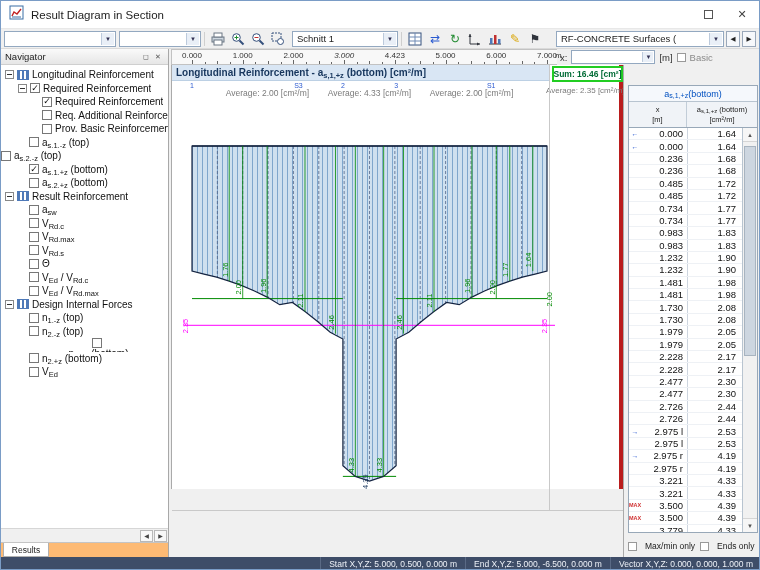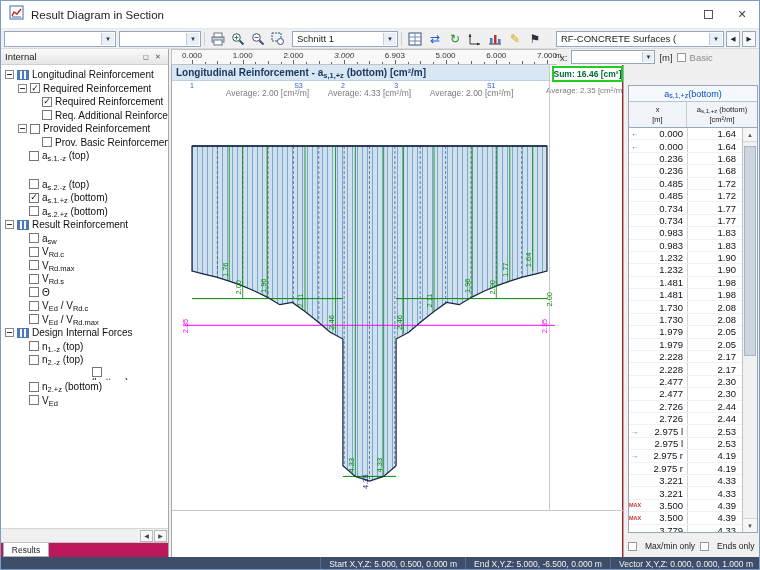--- a/index.html
+++ b/index.html
@@ -32,36 +32,36 @@
 .tree{position:absolute;left:0;top:16px;right:0;bottom:30px;overflow:hidden;padding-top:3px}
 .tree-row{height:13.5px;display:flex;align-items:center;font-size:10px;color:#111;white-space:nowrap}
 .expander{width:9px;height:9px;border:1px solid #888;background:#fff;margin-right:3px;flex:none}
 .expander::after{content:"";display:block;width:5px;height:1px;background:#333;margin:3px auto 0}
 .cb{width:10px;height:10px;border:1px solid #777;background:#fff;margin-right:3px;flex:none;display:flex;align-items:center;justify-content:center;font-size:9px;line-height:9px;color:#111}
 .ticon{width:12px;height:10px;border:1px solid #4e79b8;background:repeating-linear-gradient(90deg,#4e79b8 0 2px,#fff 2px 4px);margin-right:3px;flex:none}
 .tlabel{overflow:hidden}
 .tsub{font-size:7.5px;position:relative;top:2px}
 .nav-hscroll{position:absolute;left:0;bottom:15px;right:0;height:14px;background:#f0f0f0;border-top:1px solid #d6d6d6;display:flex;justify-content:flex-end;align-items:center}
 .hs-btn{width:13px;height:12px;border:1px solid #b8b8b8;background:#f8f8f8;display:flex;align-items:center;justify-content:center;font-size:6px;color:#444;margin-right:1px}
-.nav-tabs{position:absolute;left:0;bottom:0;right:0;height:15px;background:#be185d;border-top:1px solid #c4c4c4}
+.nav-tabs{position:absolute;left:0;bottom:0;right:0;height:15px;background:#fdba74;border-top:1px solid #c4c4c4}
 .nav-tab{position:absolute;left:2px;top:0;width:46px;height:14px;background:#fff;border:1px solid #b0b0b0;border-top:none;font-size:8.5px;color:#222;display:flex;align-items:center;justify-content:center}
 
 
 .ruler{position:absolute;left:170px;top:48px;width:386px;height:16px;background:#f8f8f8;border:1px solid #c2c2c2;border-right:none}
 .tick{position:absolute;bottom:0;width:1px;background:#666}
 .tick-label{position:absolute;top:1px;font-size:8px;color:#333;transform:translateX(-50%);white-space:nowrap}
 .ruler-unit{position:absolute;top:1px;font-size:8px;color:#333}
 .xrow{position:absolute;left:556px;top:48px;width:204px;height:16px;display:flex;align-items:center;font-size:9.5px;color:#333;gap:4px;padding:0 3px}
 .xcombo{position:relative;width:84px;height:14px;background:#fff;border:1px solid #93a8c0;flex:none}
 .xcombo .arr{position:absolute;right:1px;top:1px;bottom:1px;width:11px;background:#e9eff7;border-left:1px solid #bccadc;display:flex;align-items:center;justify-content:center;font-size:6px;color:#335}
 .cb9{width:9px;height:9px;border:1px solid #999;background:#fff;flex:none}
 .fixed-label{color:#8a8a8a}
 
 
-.canvas{position:absolute;left:170px;top:64px;width:452px;height:492px;background:#fff;border-left:1px solid #aaa;border-right:1px solid #b91c1c}
+.canvas{position:absolute;left:170px;top:64px;width:452px;height:424px;background:#fff;border-left:1px solid #aaa;border-right:4px solid #b91c1c}
 .chart-header{position:absolute;left:0;top:0;width:378px;height:16px;background:#d9e6f4;border-bottom:1px solid #bcd0e4;color:#17365d;font-weight:bold;font-size:10px;display:flex;align-items:center;padding-left:4px;white-space:nowrap;overflow:hidden}
 .chart-header .tsub{font-size:7.5px;top:2px}
 .sum-box{position:absolute;left:380px;top:1px;width:71px;height:16px;background:#fff;border:2px solid #22cd22;color:#006b35;font-weight:bold;font-size:8.5px;display:flex;align-items:center;justify-content:center;white-space:nowrap}
 .total-avg{position:absolute;left:374px;top:21px;width:78px;text-align:center;font-size:8px;color:#7a7a7a;white-space:nowrap}
 .canvas-div{position:absolute;left:377px;top:0;width:1px;height:446px;background:#c9c9c9}
 .canvas-bottom{position:absolute;left:0;top:445px;width:452px;height:1px;background:#c9c9c9}
 .marker{position:absolute;top:17px;font-size:7px;color:#2d5bd0;transform:translateX(-50%)}
 .avg-label{position:absolute;top:23px;font-size:8.5px;color:#7a7a7a;transform:translateX(-50%);white-space:nowrap}
 #diagram-svg{position:absolute;left:0;top:36px}
 
@@ -187,21 +187,21 @@
     <div class="combo" style="width:168px">
         <span>RF-CONCRETE Surfaces (</span>
         <span class="arr">▼</span>
       </div>
     <span class="case-btn">◀</span>
     <span class="case-btn">▶</span>
   </div>
 
   <div class="nav">
     <div class="nav-header">
-      <span class="nh-title">Internal</span>
+      <span class="nh-title">Navigator</span>
       <span class="nh-btn">◻</span>
       <span class="nh-btn">✕</span>
     </div>
     <div class="tree">
         <div class="tree-row" style="padding-left: 4px;">
           <span class="expander"></span>
           <span class="ticon"></span>
           <span class="tlabel"><span>Longitudinal Reinforcement</span></span>
         </div>
         <div class="tree-row" style="padding-left: 17px;">
@@ -210,34 +210,29 @@
           <span class="tlabel"><span>Required Reinforcement</span></span>
         </div>
         <div class="tree-row" style="padding-left: 41px;">
           <span class="cb">✓</span>
           <span class="tlabel"><span>Required Reinforcement</span></span>
         </div>
         <div class="tree-row" style="padding-left: 41px;">
           <span class="cb"></span>
           <span class="tlabel"><span>Req. Additional Reinforcement</span></span>
         </div>
-        <div class="tree-row" style="padding-left: 17px;">
-          <span class="expander"></span>
-          <span class="cb"></span>
-          <span class="tlabel"><span>Provided Reinforcement</span></span>
-        </div>
         <div class="tree-row" style="padding-left: 41px;">
           <span class="cb"></span>
           <span class="tlabel"><span>Prov. Basic Reinforcement</span></span>
         </div>
         <div class="tree-row" style="padding-left: 28px;">
           <span class="cb"></span>
           <span class="tlabel"><span>a</span><span class="tsub">s,1,-z</span><span> (top)</span></span>
         </div>
-        <div class="tree-row" style="padding-left: 28px; margin-top: 15px;">
+        <div class="tree-row" style="">
           <span class="cb"></span>
           <span class="tlabel"><span>a</span><span class="tsub">s,2,-z</span><span> (top)</span></span>
         </div>
         <div class="tree-row" style="padding-left: 28px;">
           <span class="cb">✓</span>
           <span class="tlabel"><span>a</span><span class="tsub">s,1,+z</span><span> (bottom)</span></span>
         </div>
         <div class="tree-row" style="padding-left: 28px;">
           <span class="cb"></span>
           <span class="tlabel"><span>a</span><span class="tsub">s,2,+z</span><span> (bottom)</span></span>
@@ -312,21 +307,21 @@
 
   <div class="ruler">
       <div class="tick-label" style="left: 20px;">0.000</div>
       <div class="tick" style="left: 20px; height: 4px;"></div>
       <div class="tick-label" style="left: 70.714px;">1.000</div>
       <div class="tick" style="left: 70.714px; height: 4px;"></div>
       <div class="tick-label" style="left: 121.428px;">2.000</div>
       <div class="tick" style="left: 121.428px; height: 4px;"></div>
       <div class="tick-label" style="left: 172.142px; font-style: italic;">3.000</div>
       <div class="tick" style="left: 172.142px; height: 4px;"></div>
-      <div class="tick-label" style="left: 222.856px;">6.903</div>
+      <div class="tick-label" style="left: 222.856px;">4.423</div>
       <div class="tick" style="left: 222.856px; height: 4px;"></div>
       <div class="tick-label" style="left: 273.57px;">5.000</div>
       <div class="tick" style="left: 273.57px; height: 4px;"></div>
       <div class="tick-label" style="left: 324.284px;">6.000</div>
       <div class="tick" style="left: 324.284px; height: 4px;"></div>
       <div class="tick-label" style="left: 374.998px;">7.000</div>
       <div class="tick" style="left: 374.998px; height: 4px;"></div>
       <div class="tick" style="left: 32.6785px; height: 2px;"></div>
       <div class="tick" style="left: 45.357px; height: 3px;"></div>
       <div class="tick" style="left: 58.0355px; height: 2px;"></div>

